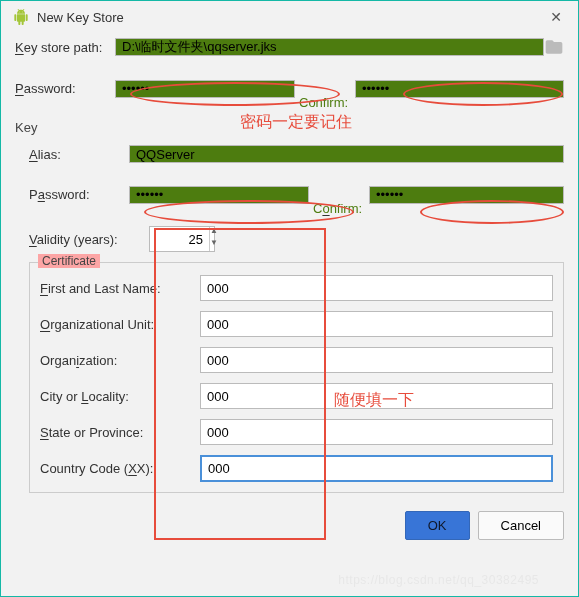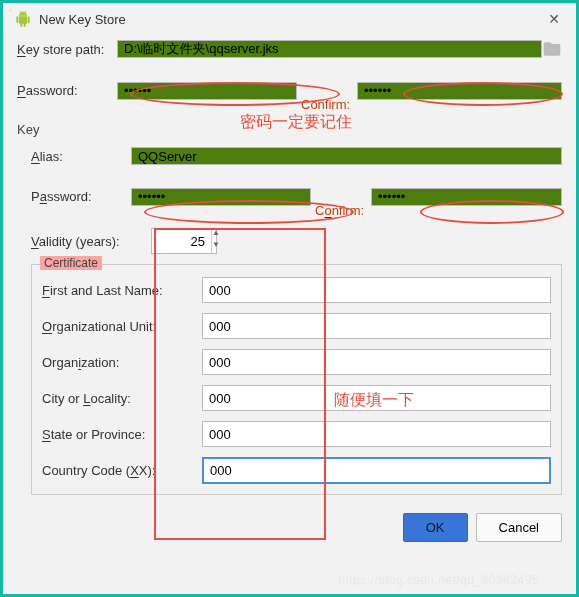--- a/index.html
+++ b/index.html
@@ -1,25 +1,25 @@
 <!DOCTYPE html>
 <html><head>
   <meta charset="utf-8">
   <style>
     * { box-sizing: border-box; margin: 0; padding: 0; font-family: "Segoe UI", Arial, sans-serif; font-size: 13px; }
     body { background: #f2f2f2; width: 579px; height: 597px; position: relative; }
-    .dialog { background: #f2f2f2; width: 100%; height: 100%; border: 3px solid #14b8a6; }
+    .dialog { background: #f2f2f2; width: 100%; height: 100%; border: 1px solid #14b8a6; }
     .titlebar { display: flex; align-items: center; padding: 8px 12px; background: #f2f2f2; }
     .android-icon { width: 16px; height: 16px; margin-right: 8px; }
     .title { flex: 1; font-size: 13px; color: #333; }
     .close-x { font-size: 14px; color: #555; cursor: pointer; padding: 0 4px; }
     .content { padding: 4px 14px 10px 14px; }
     .row { display: flex; align-items: center; margin-bottom: 10px; gap: 0; }
     .label { color: #333; min-width: 100px; }
-    .label-small { color: #c2410c; margin-top: 28px; }
+    .label-small { color: #4d7c0f; margin-top: 28px; }
     .underline { text-decoration: underline; text-decoration-color: #333; text-underline-offset: 2px; }
     .input { border: 1px solid #bbb; background: #4d7c0f; padding: 4px 6px; height: 18px; }
     .path-input { flex: 1; }
     .folder-icon { width: 20px; height: 20px; color: #aaa; }
     .pwd-input { width: 180px; }
     .confirm-label { margin-left: 4px; min-width: 56px; }
     .section-label { color: #444; margin: 6px 0 10px 0; }
     .key-section { padding-left: 14px; }
     .cert-group { border: 1px solid #ccc; padding: 12px 10px 10px 10px; margin-top: 6px; position: relative; }
     .cert-legend { position: absolute; top: -9px; left: 8px; background: #fca5a5; padding: 0 4px; color: #444; font-size: 12px; }

